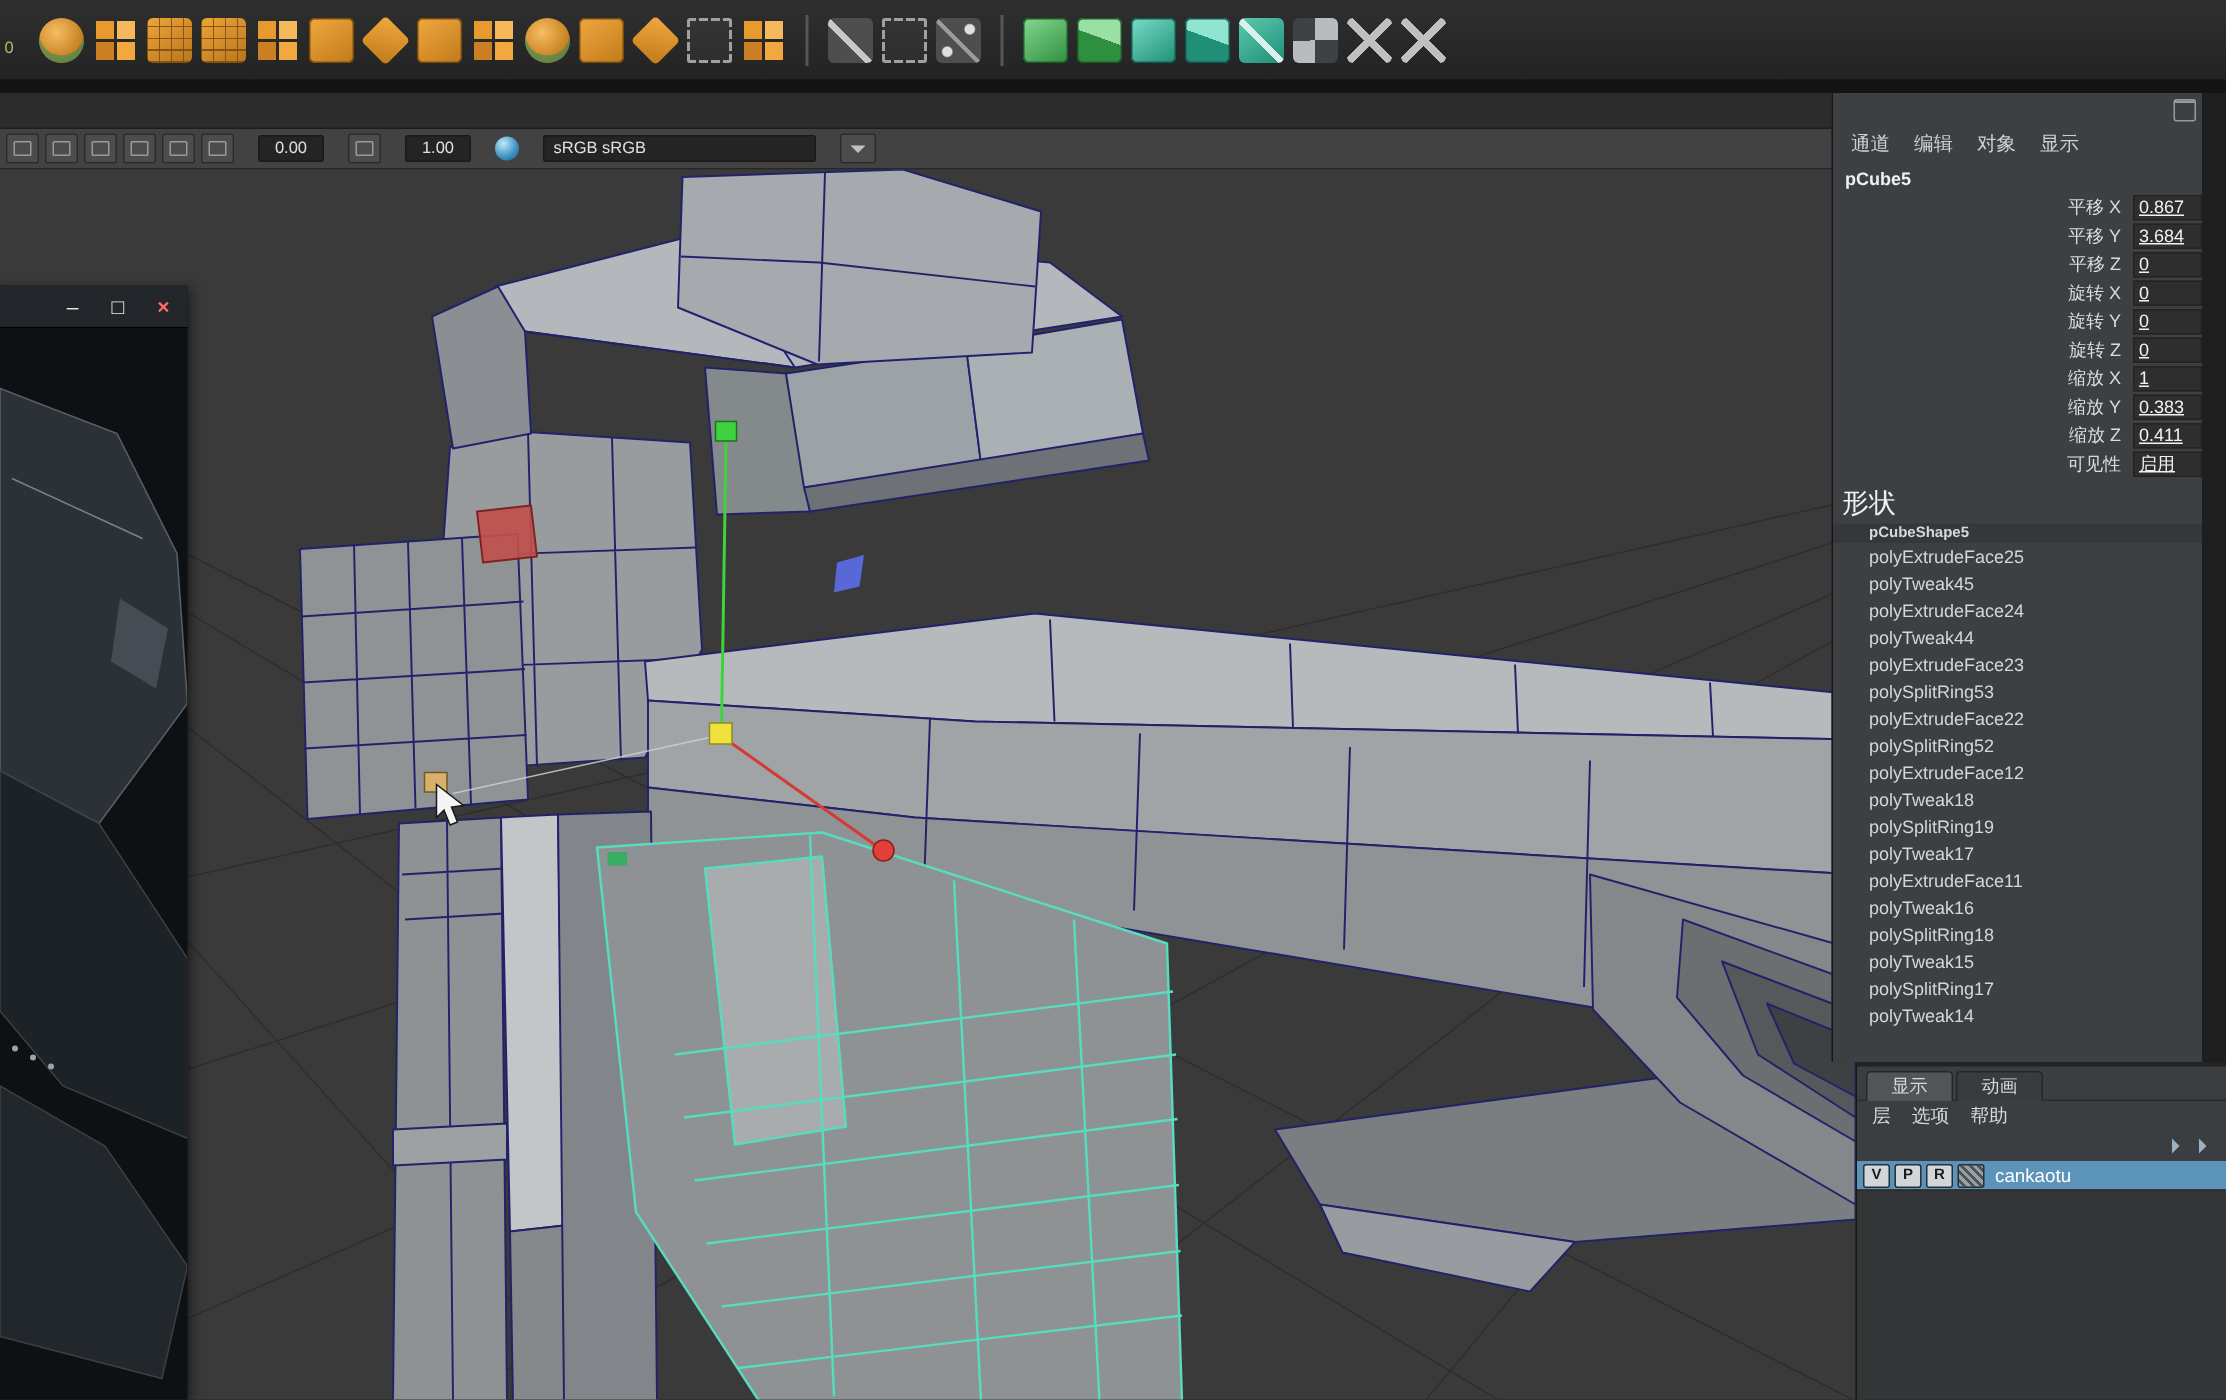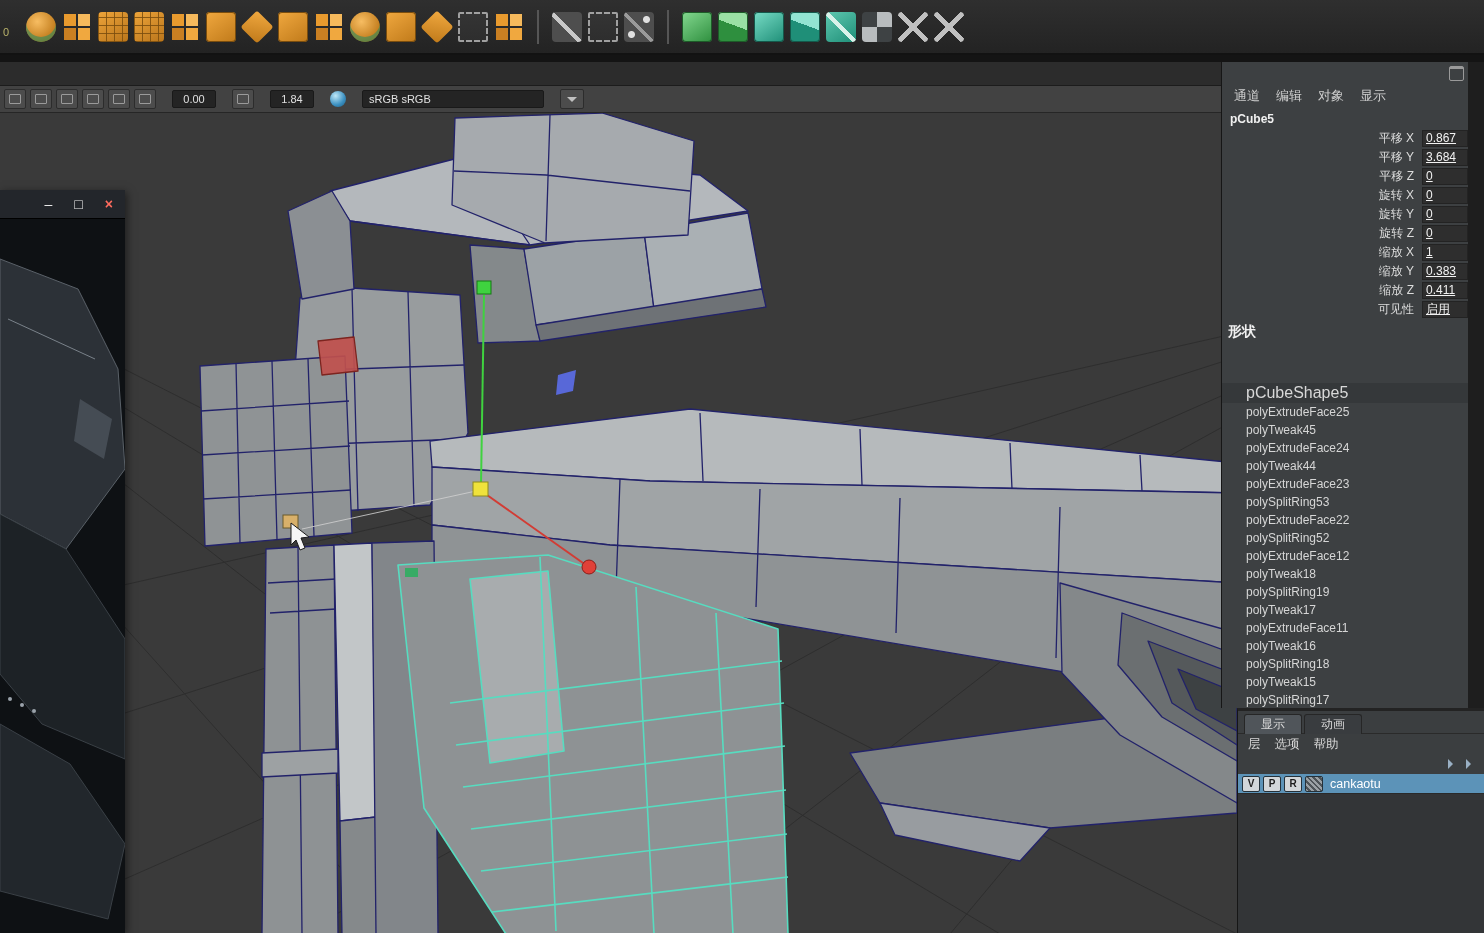--- a/index.html
+++ b/index.html
@@ -60,22 +60,22 @@
   .rp-top{height:22px;position:relative;}
   .rp-corner-icon{position:absolute;right:4px;top:4px;width:13px;height:13px;border:1px solid #9a9a9a;border-radius:2px;
     background:linear-gradient(#9a9a9a 0 2px,transparent 2px);}
   .cb-tabs{display:flex;gap:16px;padding-left:12px;height:24px;align-items:center;font-size:13px;color:#cfcfcf;}
   .cb-tab{cursor:default;}
   .cb-node{font-weight:bold;font-size:12px;color:#f0f0f0;padding:4px 0 3px 8px;}
   .cb-row{display:flex;align-items:center;height:19px;}
   .cb-label{flex:0 0 192px;text-align:right;padding-right:8px;font-size:12px;color:#dcdcdc;white-space:nowrap;}
   .cb-val{flex:1;background:#2e2e2e;border:1px solid #232323;height:15px;line-height:15px;font-size:12px;color:#f2f2f2;
     padding:0 3px;overflow:hidden;white-space:nowrap;text-decoration:underline;}
-  .cb-sec{font-weight:bold;font-size:14px;color:#f0f0f0;padding:4px 0 2px 6px;}
-  .cb-shape{font-weight:normal;font-size:16px;color:#d8d8d8;padding:1px 0 1px 24px;background:rgba(0,0,0,.12);margin-top:40px;}
+  .cb-sec{font-weight:normal;font-size:18px;color:#f0f0f0;padding:4px 0 2px 6px;}
+  .cb-shape{font-weight:bold;font-size:10px;color:#d8d8d8;padding:1px 0 1px 24px;background:rgba(0,0,0,.12);}
   .cb-input{font-weight:normal;font-size:12px;color:#d6d6d6;height:18px;line-height:18px;padding-left:24px;white-space:nowrap;}
   
   .layer-editor{position:absolute;left:1237px;top:708px;width:247px;height:225px;background:#3b3e40;border-left:1px solid #161616;
     border-top:3px solid #232323;box-sizing:border-box;}
   .le-tabs{display:flex;gap:2px;padding:3px 0 0 6px;height:22px;box-sizing:border-box;}
   .le-tab{width:56px;text-align:center;font-size:12px;color:#d8d8d8;background:#393c3f;border:1px solid #262626;border-bottom:none;
     border-radius:3px 3px 0 0;height:19px;line-height:19px;}
   .le-tab.active{background:#50555a;}
   .le-menus{display:flex;gap:14px;padding-left:10px;height:20px;align-items:center;font-size:12.5px;color:#d8d8d8;border-top:1px solid #2a2a2a;}
   .le-iconrow{height:20px;display:flex;justify-content:flex-end;align-items:center;gap:8px;padding-right:8px;}
@@ -131,21 +131,21 @@
     <div style="display:flex;gap:4px">
         <div class="vic"></div>
         <div class="vic"></div>
         <div class="vic"></div>
         <div class="vic"></div>
         <div class="vic"></div>
         <div class="vic"></div>
       </div>
     <div class="vt-field">0.00</div>
     <div class="vic"></div>
-    <div class="vt-field">1.84</div>
+    <div class="vt-field">1.00</div>
     <div class="vt-sphere"></div>
     <div class="vt-field vt-colorspace">sRGB sRGB</div>
     <div class="vt-dd">
         <span class="tri-down"></span>
       </div>
   </div>
 
   <svg width="1237" height="821" viewBox="0 0 1237 821">
     <rect x="0" y="0" width="1237" height="821" fill="#3a3a3a"></rect>
     <g stroke="#2e2e2e" stroke-width="1">

